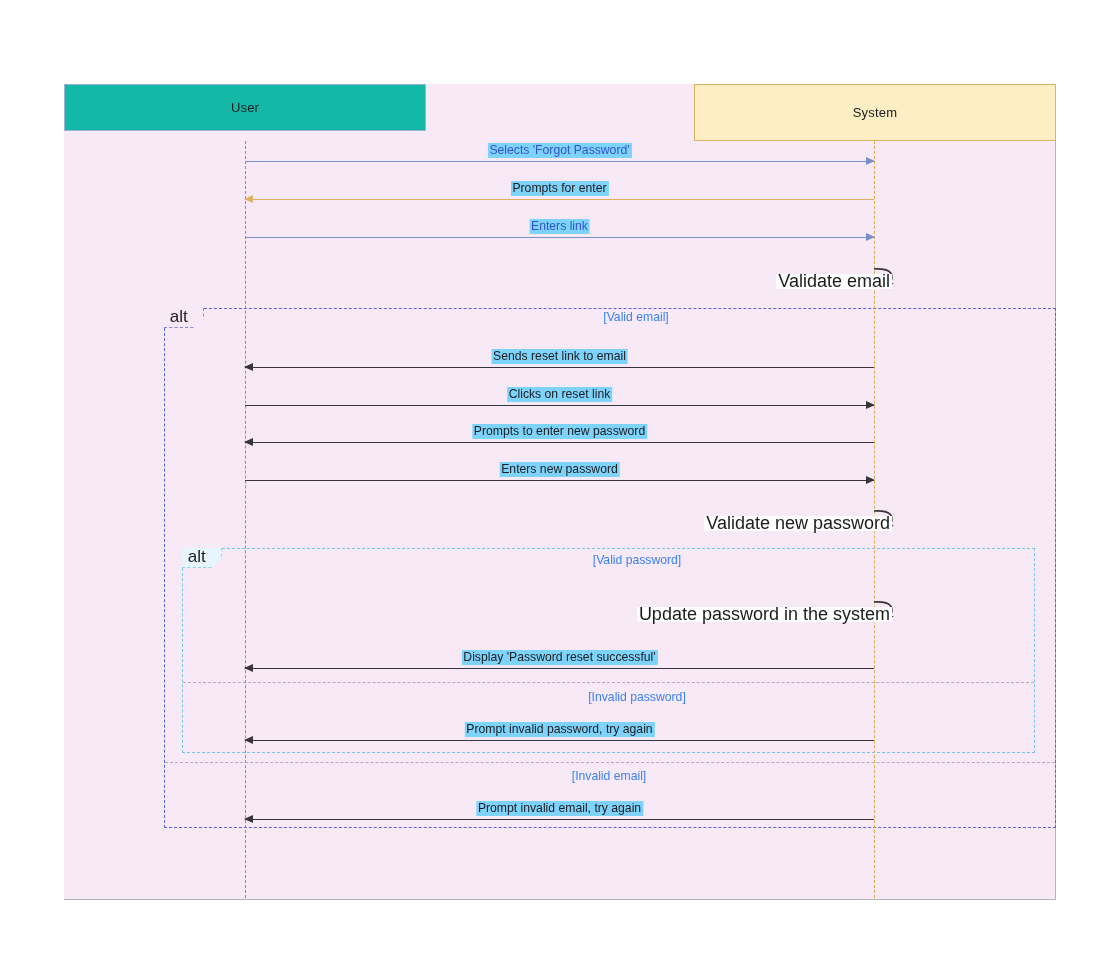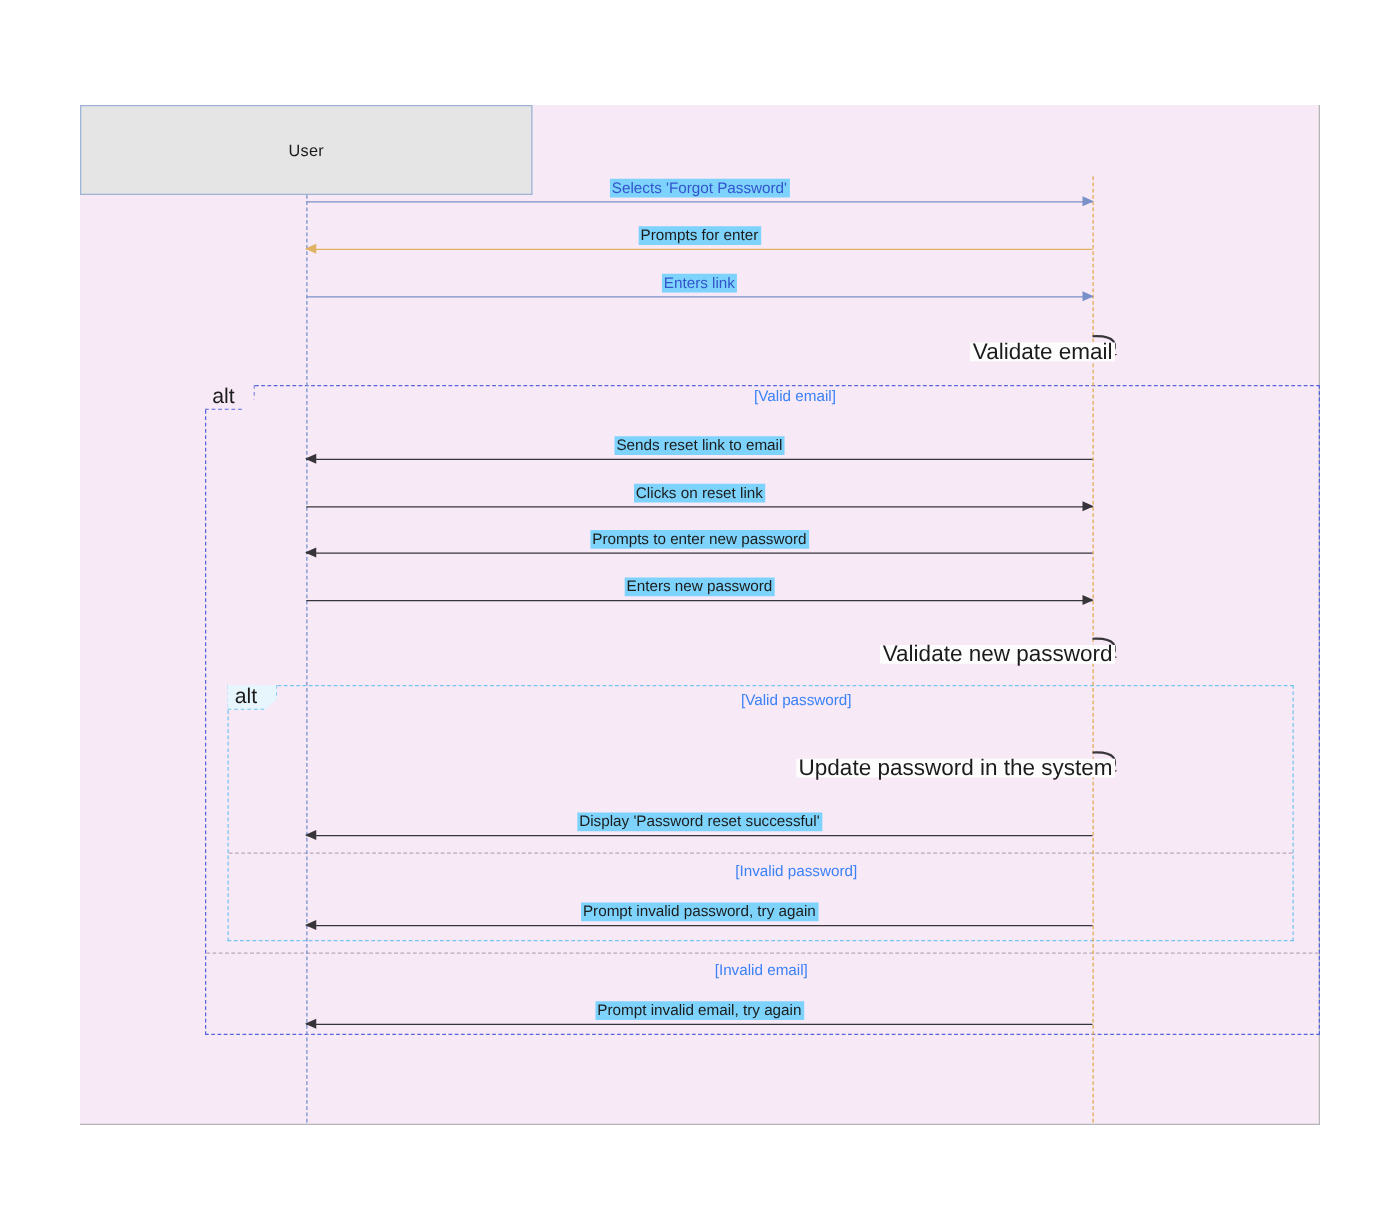--- a/index.html
+++ b/index.html
@@ -38,22 +38,22 @@
     align-items: center;
     justify-content: center;
     font-size: 13px;
     color: #1c1c1c;
     letter-spacing: 0.2px;
   }
   .actor-user {
     left: 64px;
     top: 84px;
     width: 362px;
-    height: 72px;
-    background: #e5e5e5;
+    height: 47px;
+    background: #14b8a6;
     border: 1.5px solid #9db2d4;
   }
   .actor-system {
     left: 694px;
     top: 84px;
     width: 362px;
     height: 57px;
     background: #fdeec4;
     border: 1.5px solid #d9b55f;
   }
@@ -299,14 +299,17 @@
     <svg width="36" height="34" viewBox="0 0 36 34">
       <path d="M0 4 C 18 3, 22 10, 14 21" fill="none" stroke="#37353a" stroke-width="1.7"></path>
       <polygon points="14,21 20,18.5 11,16.5" fill="#37353a"></polygon>
     </svg>
     <div class="label">Update password in the system</div>
   </div>
 
   <div class="actor-box actor-user">
     <span>User</span>
   </div>
+  <div class="actor-box actor-system">
+    <span>System</span>
+  </div>
 
 </div>
 
 </body></html>

